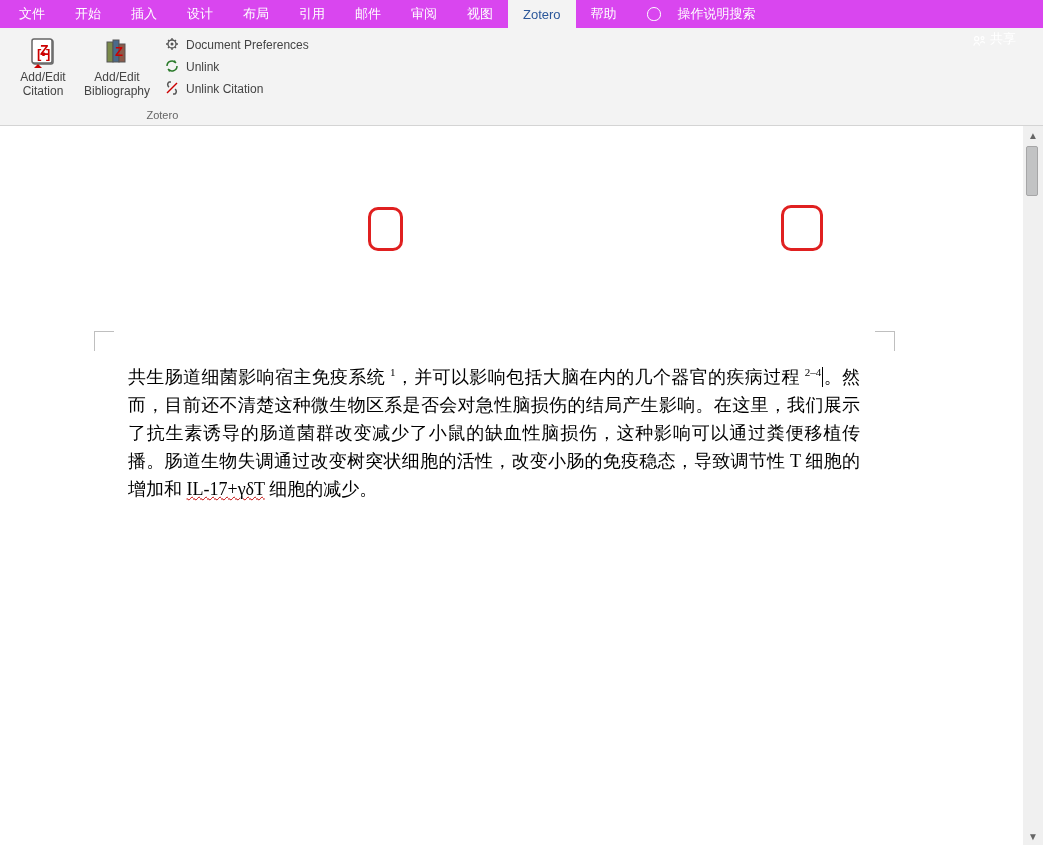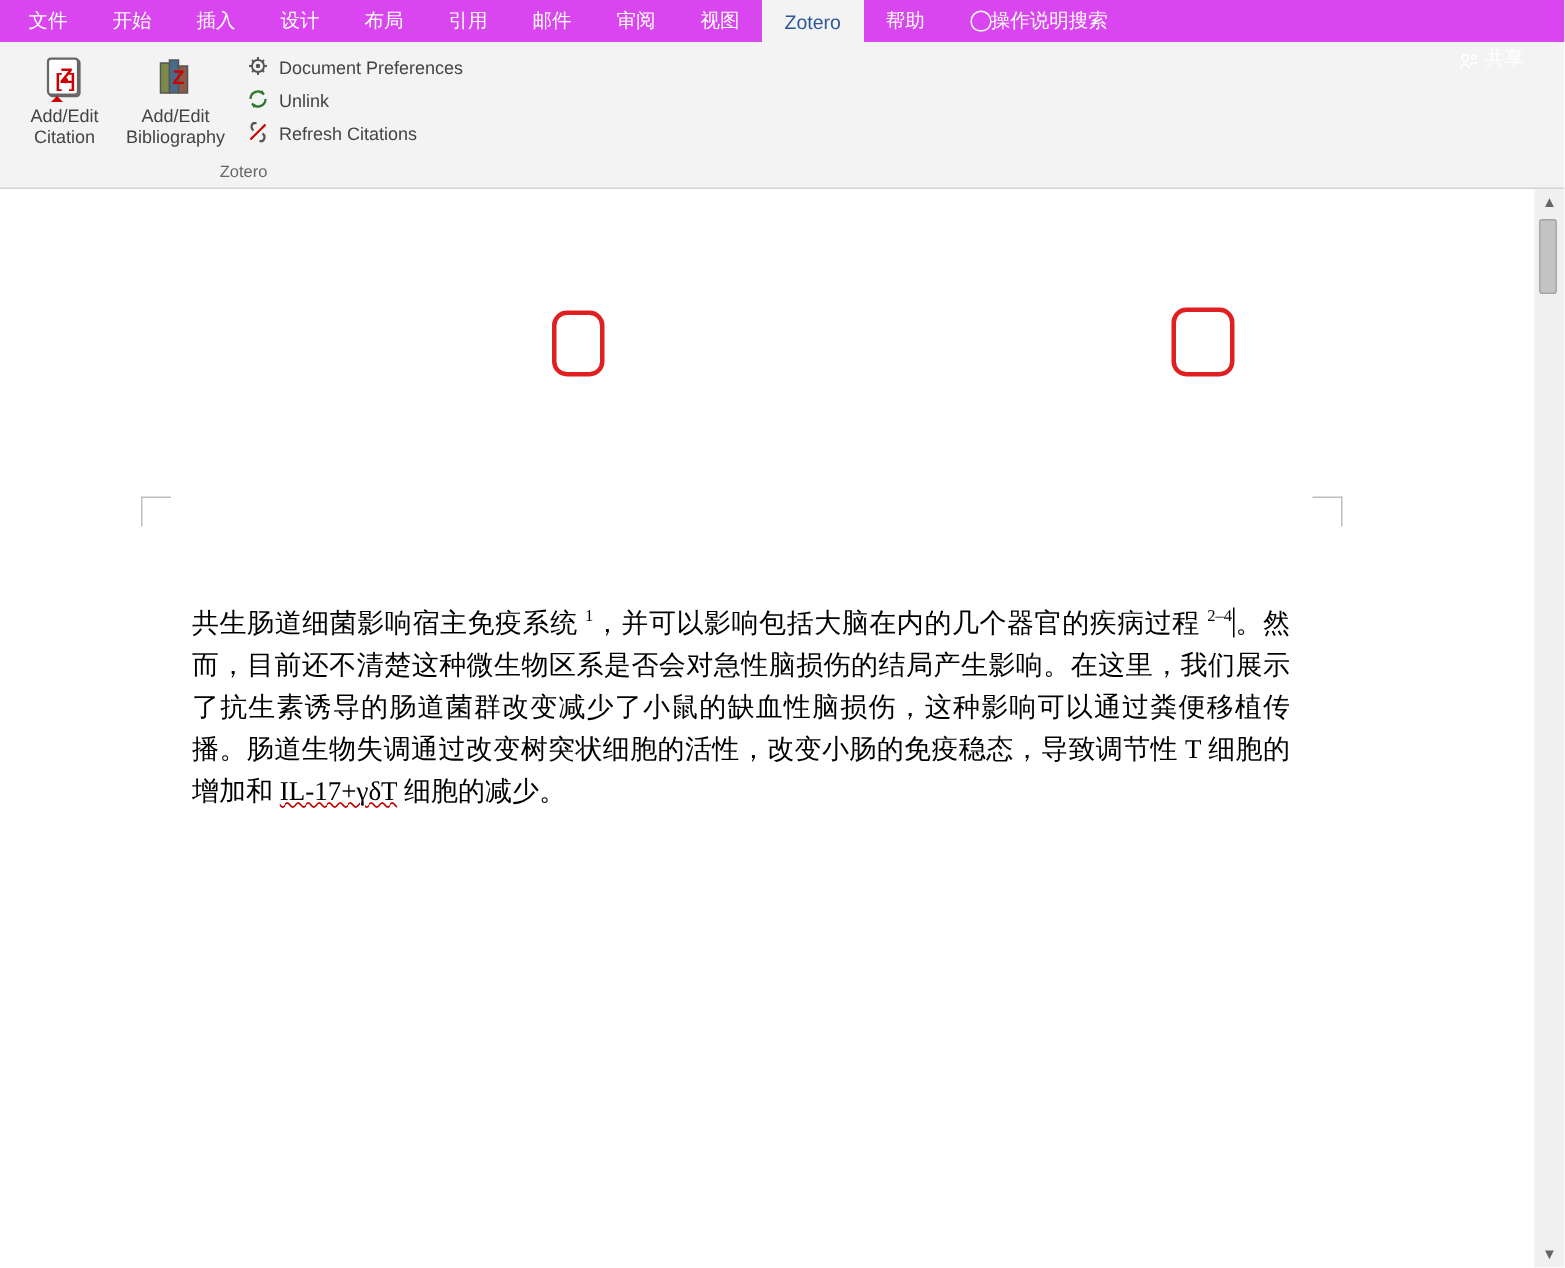--- a/index.html
+++ b/index.html
@@ -30,21 +30,21 @@
       align-items: center;
       cursor: pointer;
     }
     .menu-item.active {
       background: #f3f3f3;
       color: #2b579a;
     }
     .menu-item.help-search {
       display: flex;
       align-items: center;
-      gap: 0;
+      gap: 17px;
       text-align: right;
     }
     .lightbulb-icon {
       display: inline-block;
       width: 14px;
       height: 14px;
       border: 1.3px solid #fff;
       border-radius: 50% 50% 45% 45%;
       position: relative;
     }
@@ -128,21 +128,20 @@
     .doc-text {
       position: absolute;
       top: 237px;
       left: 128px;
       width: 732px;
       font-family: "SimSun","宋体",serif;
       font-size: 18px;
       color: #000;
       line-height: 28px;
       text-align: justify;
-      margin-top: 38px;
     }
     .sup-ref { font-size: 11px; vertical-align: super; line-height:0;}
     .text-cursor {
       border-right: 1px solid #000;
       margin-left: 1px;
     }
     .squiggle {
       text-decoration: underline wavy #c00000;
       text-decoration-thickness: 1px;
     }
@@ -279,21 +278,21 @@
           </span>
           <span>Unlink</span>
         </div>
         <div class="small-button">
           <span class="small-icon">
             <svg width="16" height="16" viewBox="0 0 16 16">
                 <path d="M5 7a3 3 0 0 1 0-5h2M11 9a3 3 0 0 1 0 5H9" fill="none" stroke="#555" stroke-width="1.5"></path>
                 <path d="M3 13L13 3" stroke="#c00" stroke-width="1.5"></path>
               </svg>
           </span>
-          <span>Refresh Citations</span>
+          <span>Unlink Citation</span>
         </div>
       </div>
     </div>
     <div class="ribbon-group-label">Zotero</div>
   </div>
 </div>
 
 <div class="doc-scroll-area">
   <div class="page-margin-corner tl"></div>
   <div class="page-margin-corner tr"></div>

